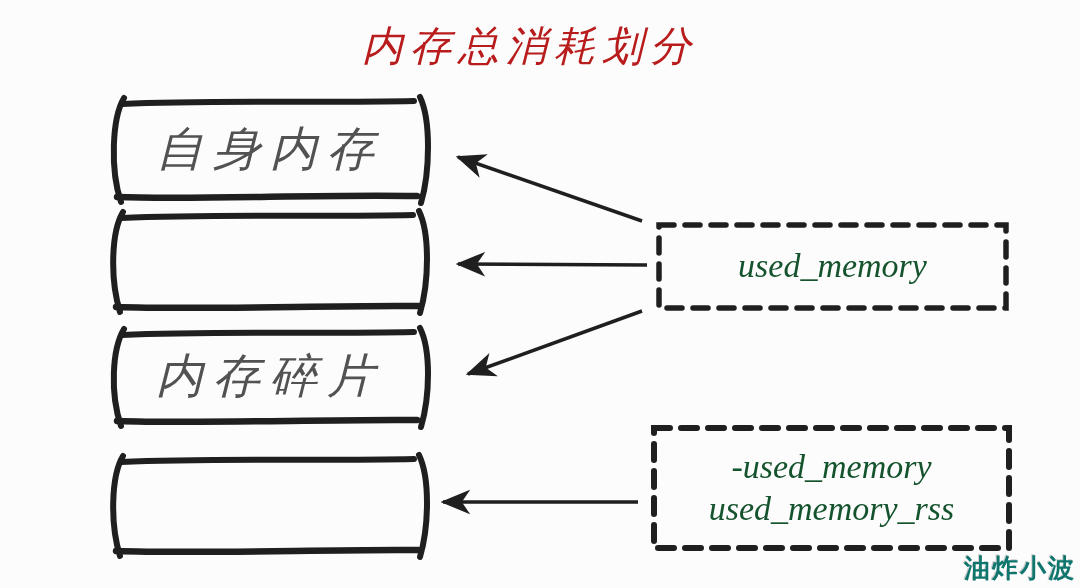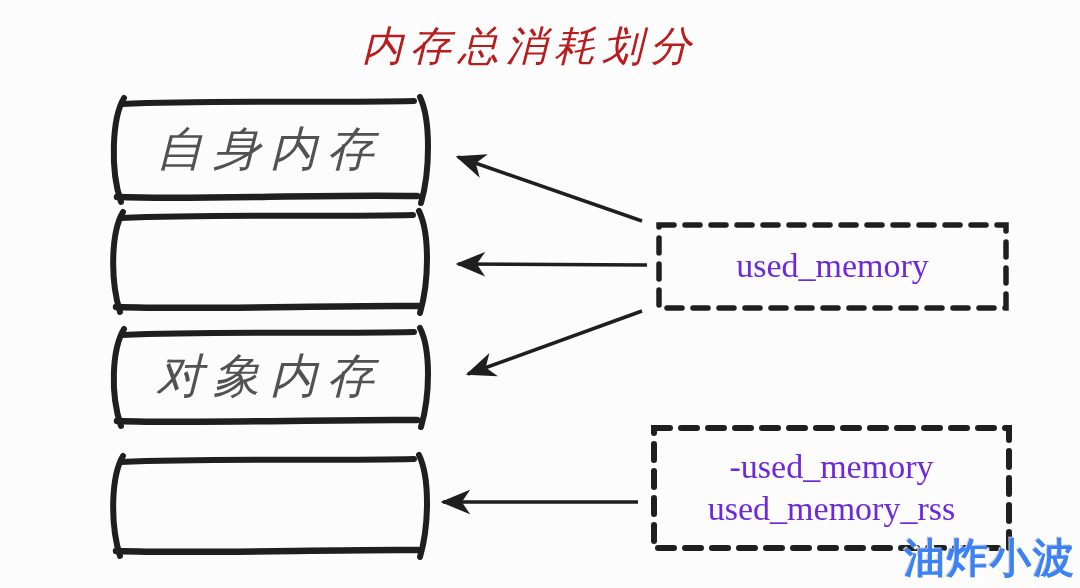--- a/index.html
+++ b/index.html
@@ -47,31 +47,32 @@
     color: #525252;
     font-style: italic;
   }
   .en-label {
     display: flex;
     flex-direction: column;
     align-items: center;
     justify-content: center;
     font-family: "Liberation Serif", serif;
     font-size: 34px;
-    color: #6d28d9;
+    color: #14532d;
     line-height: 1.25;
     text-align: center;
+    font-style: italic;
   }
   .watermark {
     right: 4px;
     bottom: 2px;
-    font-size: 41px;
+    font-size: 26px;
     font-weight: bold;
     letter-spacing: 2px;
-    color: #3b82f6;
+    color: #0f766e;
     text-shadow: 2px 2px 1px #ffffff, -1px -1px 0 #c8c8c8;
   }
 </style>
 </head>
 <body>
 
 <div class="stage">
 
   <svg class="strokes" viewBox="0 0 1080 588" aria-hidden="true">
     <defs>
@@ -119,21 +120,21 @@
       <line x1="642" y1="221" x2="458" y2="157" marker-end="url(#arrowhead)"></line>
       <line x1="647" y1="265" x2="458" y2="264" marker-end="url(#arrowhead)"></line>
       <line x1="642" y1="311" x2="468" y2="374" marker-end="url(#arrowhead)"></line>
       <line x1="638" y1="502" x2="443" y2="502" marker-end="url(#arrowhead)"></line>
     </g>
   </svg>
 
   <div class="abs title">内存总消耗划分</div>
 
   <div class="abs zh-label" style="top:102px;height:94px;">自身内存</div>
-  <div class="abs zh-label" style="top:333px;height:87px;">对象内存</div>
+  <div class="abs zh-label" style="top:333px;height:87px;">内存碎片</div>
 
   <div class="abs en-label" style="left:659px;top:225px;width:347px;height:83px;">used_memory</div>
 
   <div class="abs en-label" style="left:654px;top:428px;width:355px;height:120px;">
     <span>-used_memory</span>
     <span>used_memory_rss</span>
   </div>
 
   <div class="abs watermark">油炸小波</div>
 

